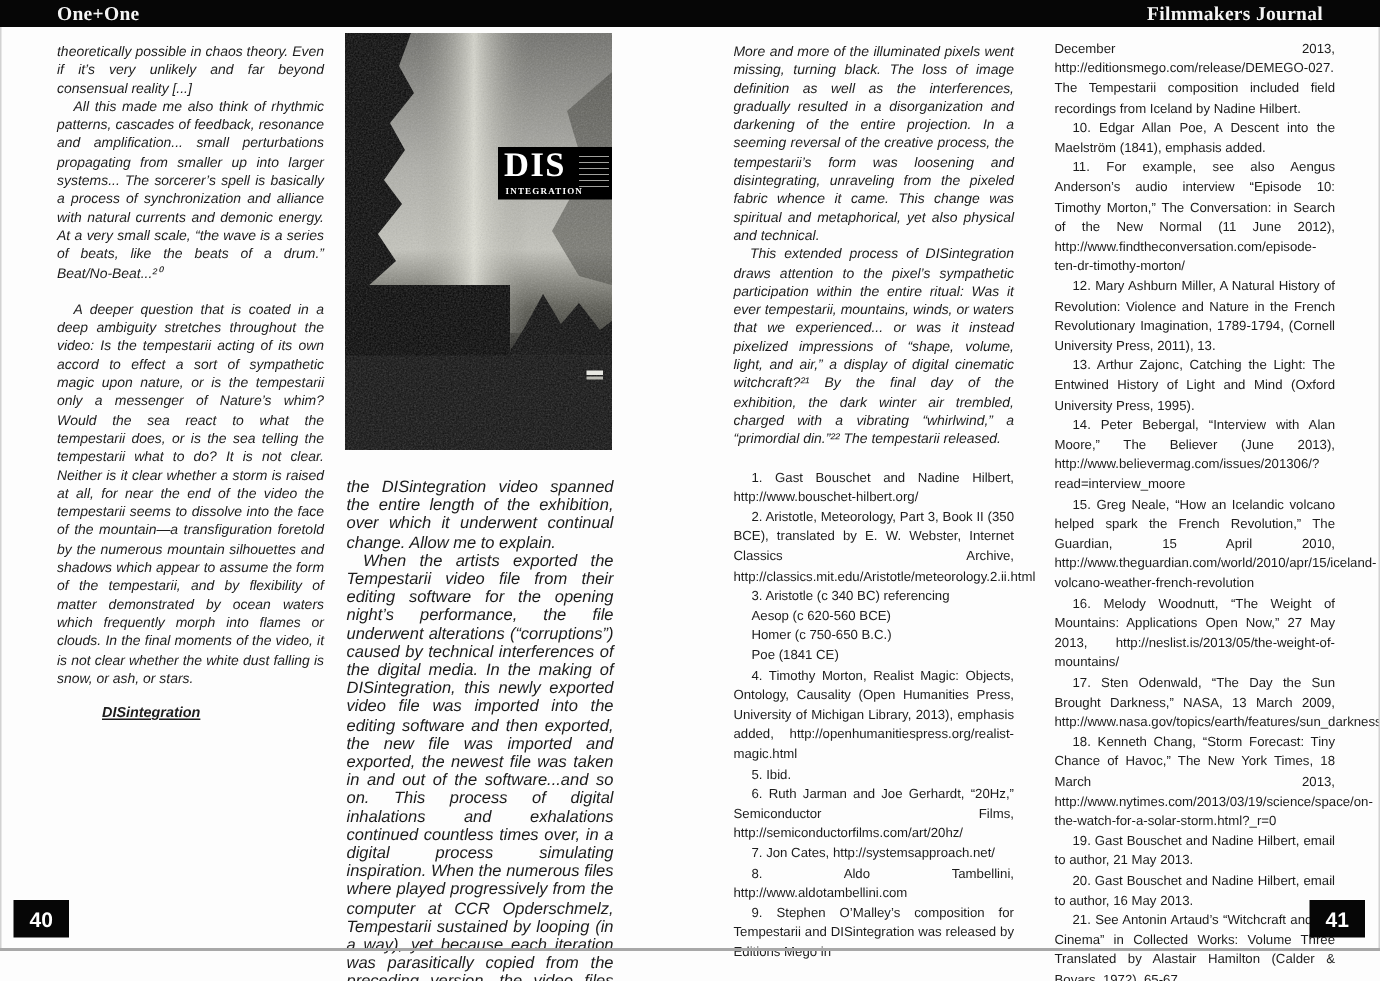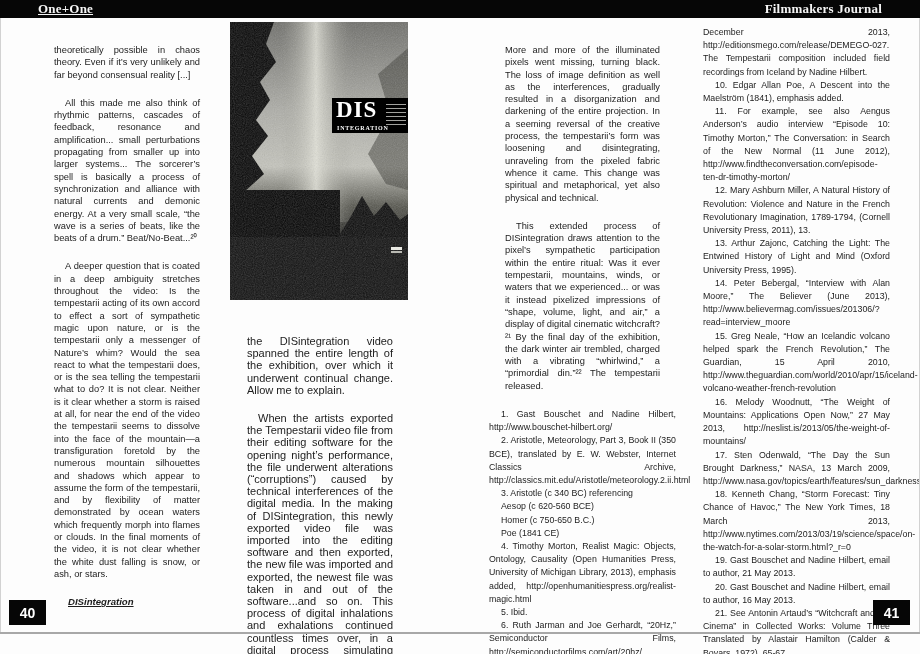--- a/index.html
+++ b/index.html
@@ -1,30 +1,30 @@
 <!DOCTYPE html>
 <html><head>
 <meta charset="utf-8">
 <style>
   html,body{margin:0;padding:0;background:#ffffff;}
   .spread{position:relative;width:920px;height:654px;background:#fdfdfd;overflow:hidden;
           font-family:"Liberation Sans", sans-serif;color:#1c1c1c;}
   .header-bar{position:absolute;left:0;top:0;width:920px;height:18px;background:#060606;}
   .ht{position:absolute;top:1px;color:#f5f5f5;font-family:"Liberation Serif", serif;
       font-weight:bold;font-size:13px;letter-spacing:0.2px;}
-  .ht.left{left:38px;text-decoration:underline;}
+  .ht.left{left:38px;}
   .ht.right{right:38px;}
 
   .col{position:absolute;text-align:justify;}
   .c1{left:38px;top:28px;width:178px;}
   .c2{left:231px;top:319px;width:178px;}
   .c3{left:489px;top:28px;width:187px;}
   .c4{left:703px;top:26px;width:187px;}
 
-  p.body{font-size:9.3px;line-height:12.3px;margin:16px;}
+  p.body{font-size:9.3px;line-height:12.3px;margin:0;font-style:italic;}
   .c2 p.body{font-size:11px;line-height:12.2px;}
   p.ind{text-indent:11px;}
   p.sp{margin-top:12px;}
   p.heading{font-size:9.6px;line-height:12.3px;margin:12px 0 0 0;font-weight:bold;
             font-style:italic;text-indent:30px;text-align:left;text-decoration:underline;}
   p.note{font-size:8.8px;line-height:13.2px;margin:0;text-indent:12px;}
   p.note.cont{text-indent:0;}
   .notes{margin-top:13px;}
 
   .figure{position:absolute;left:230px;top:22px;width:178px;height:241px;background:#0a0a0a;text-align:right;}

